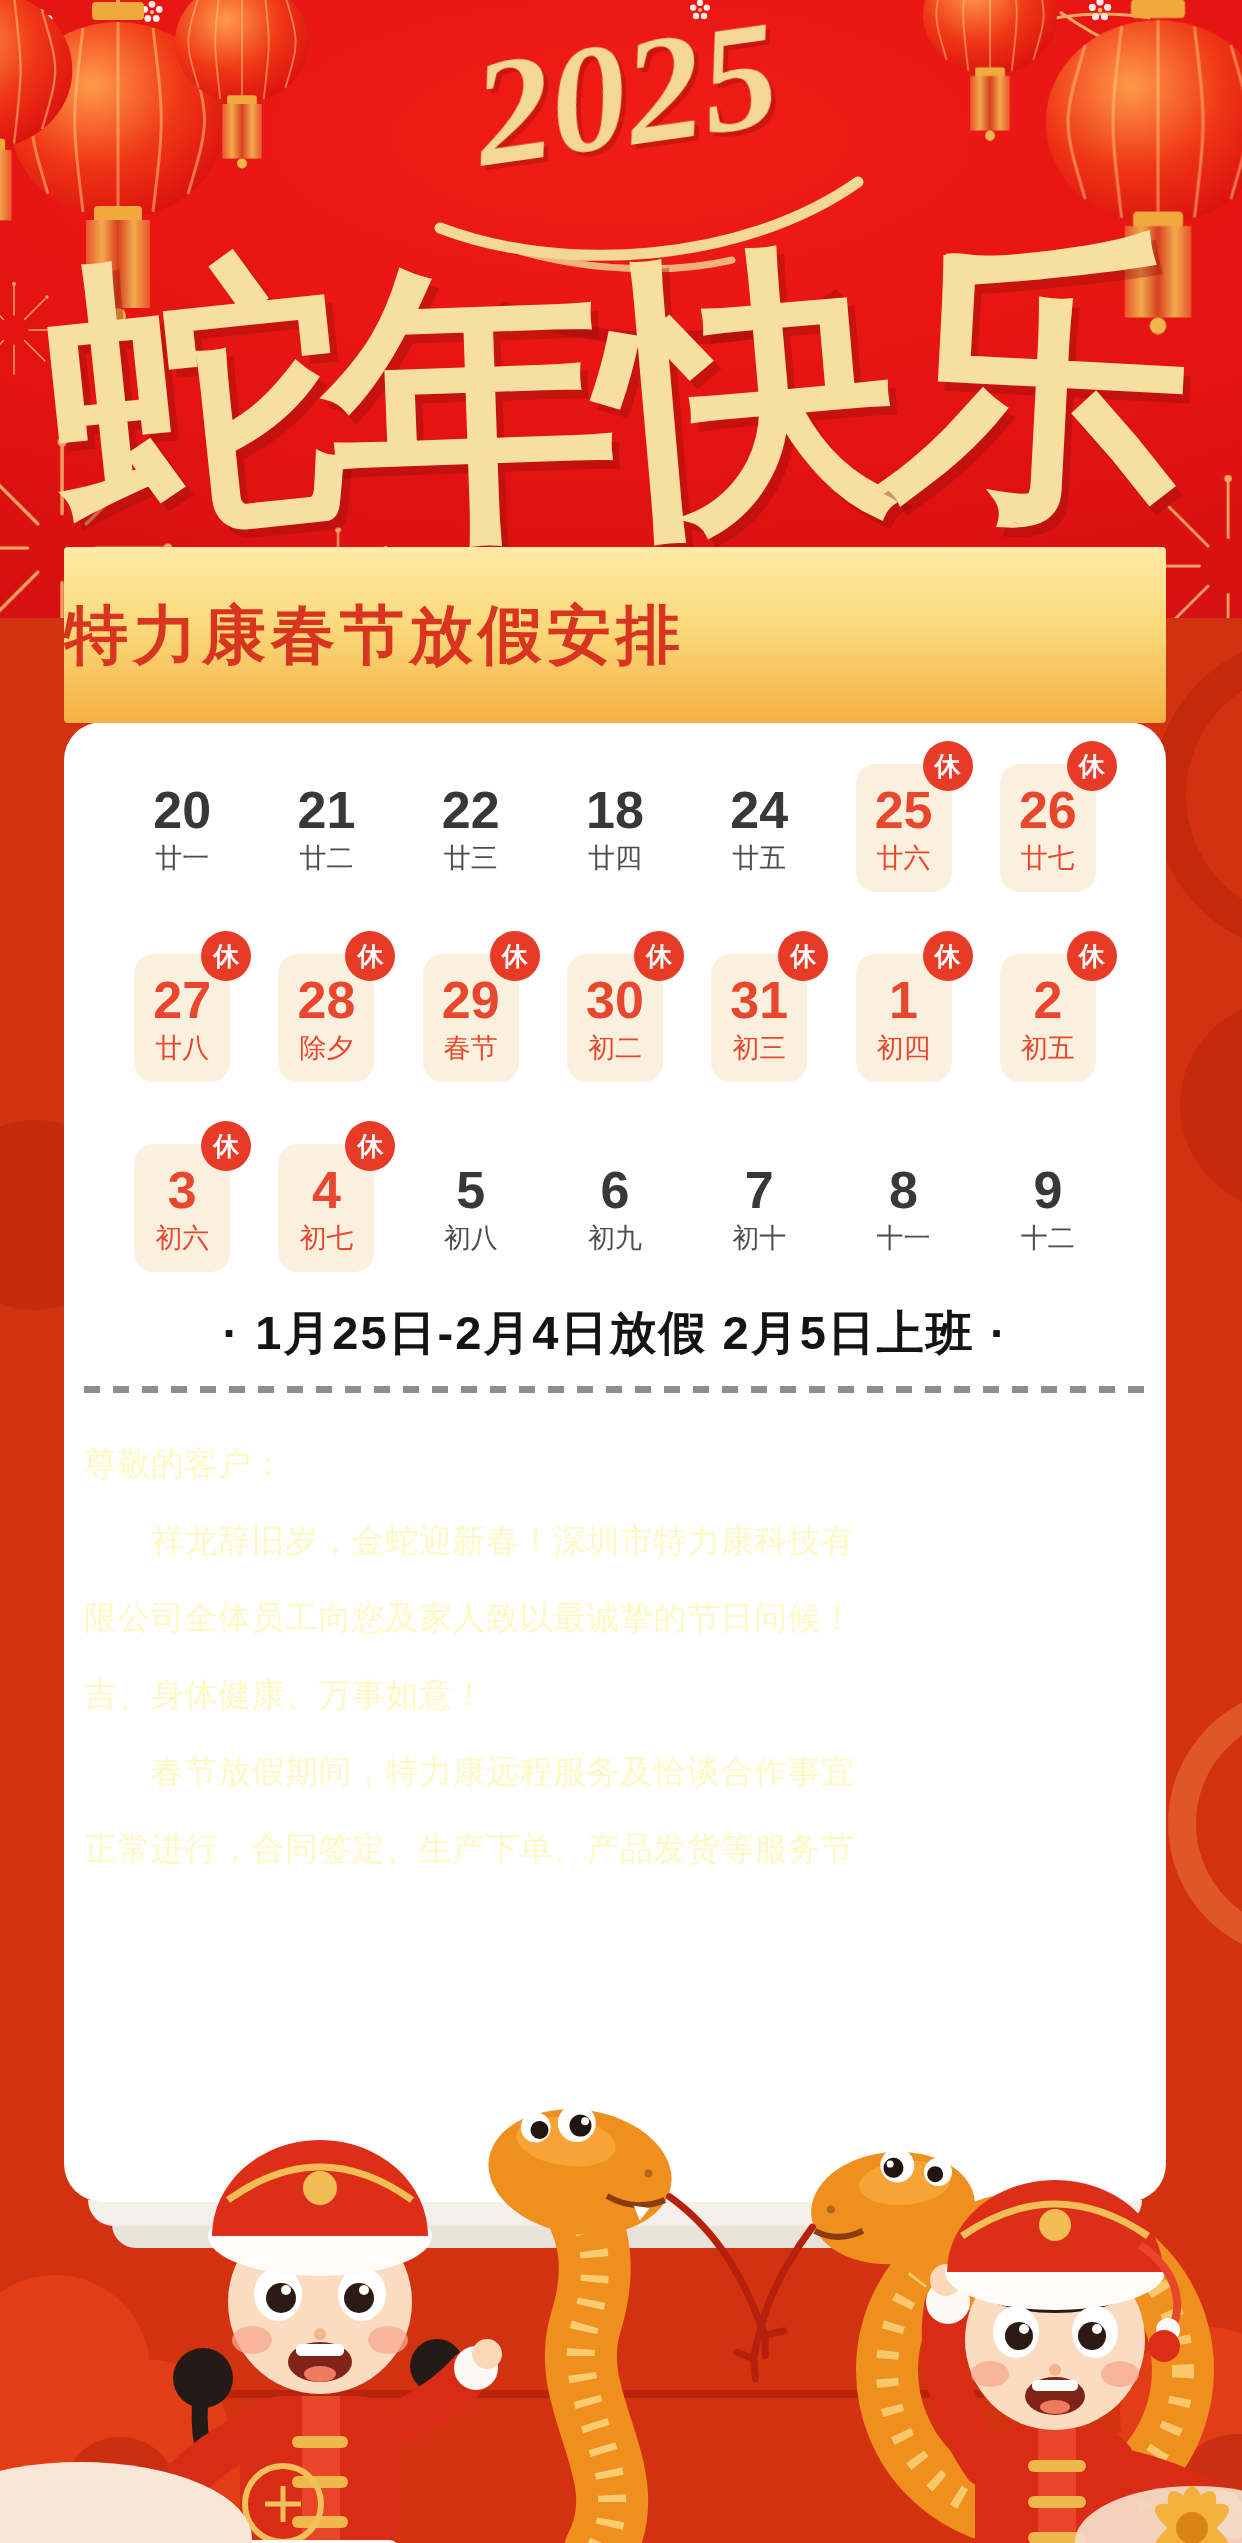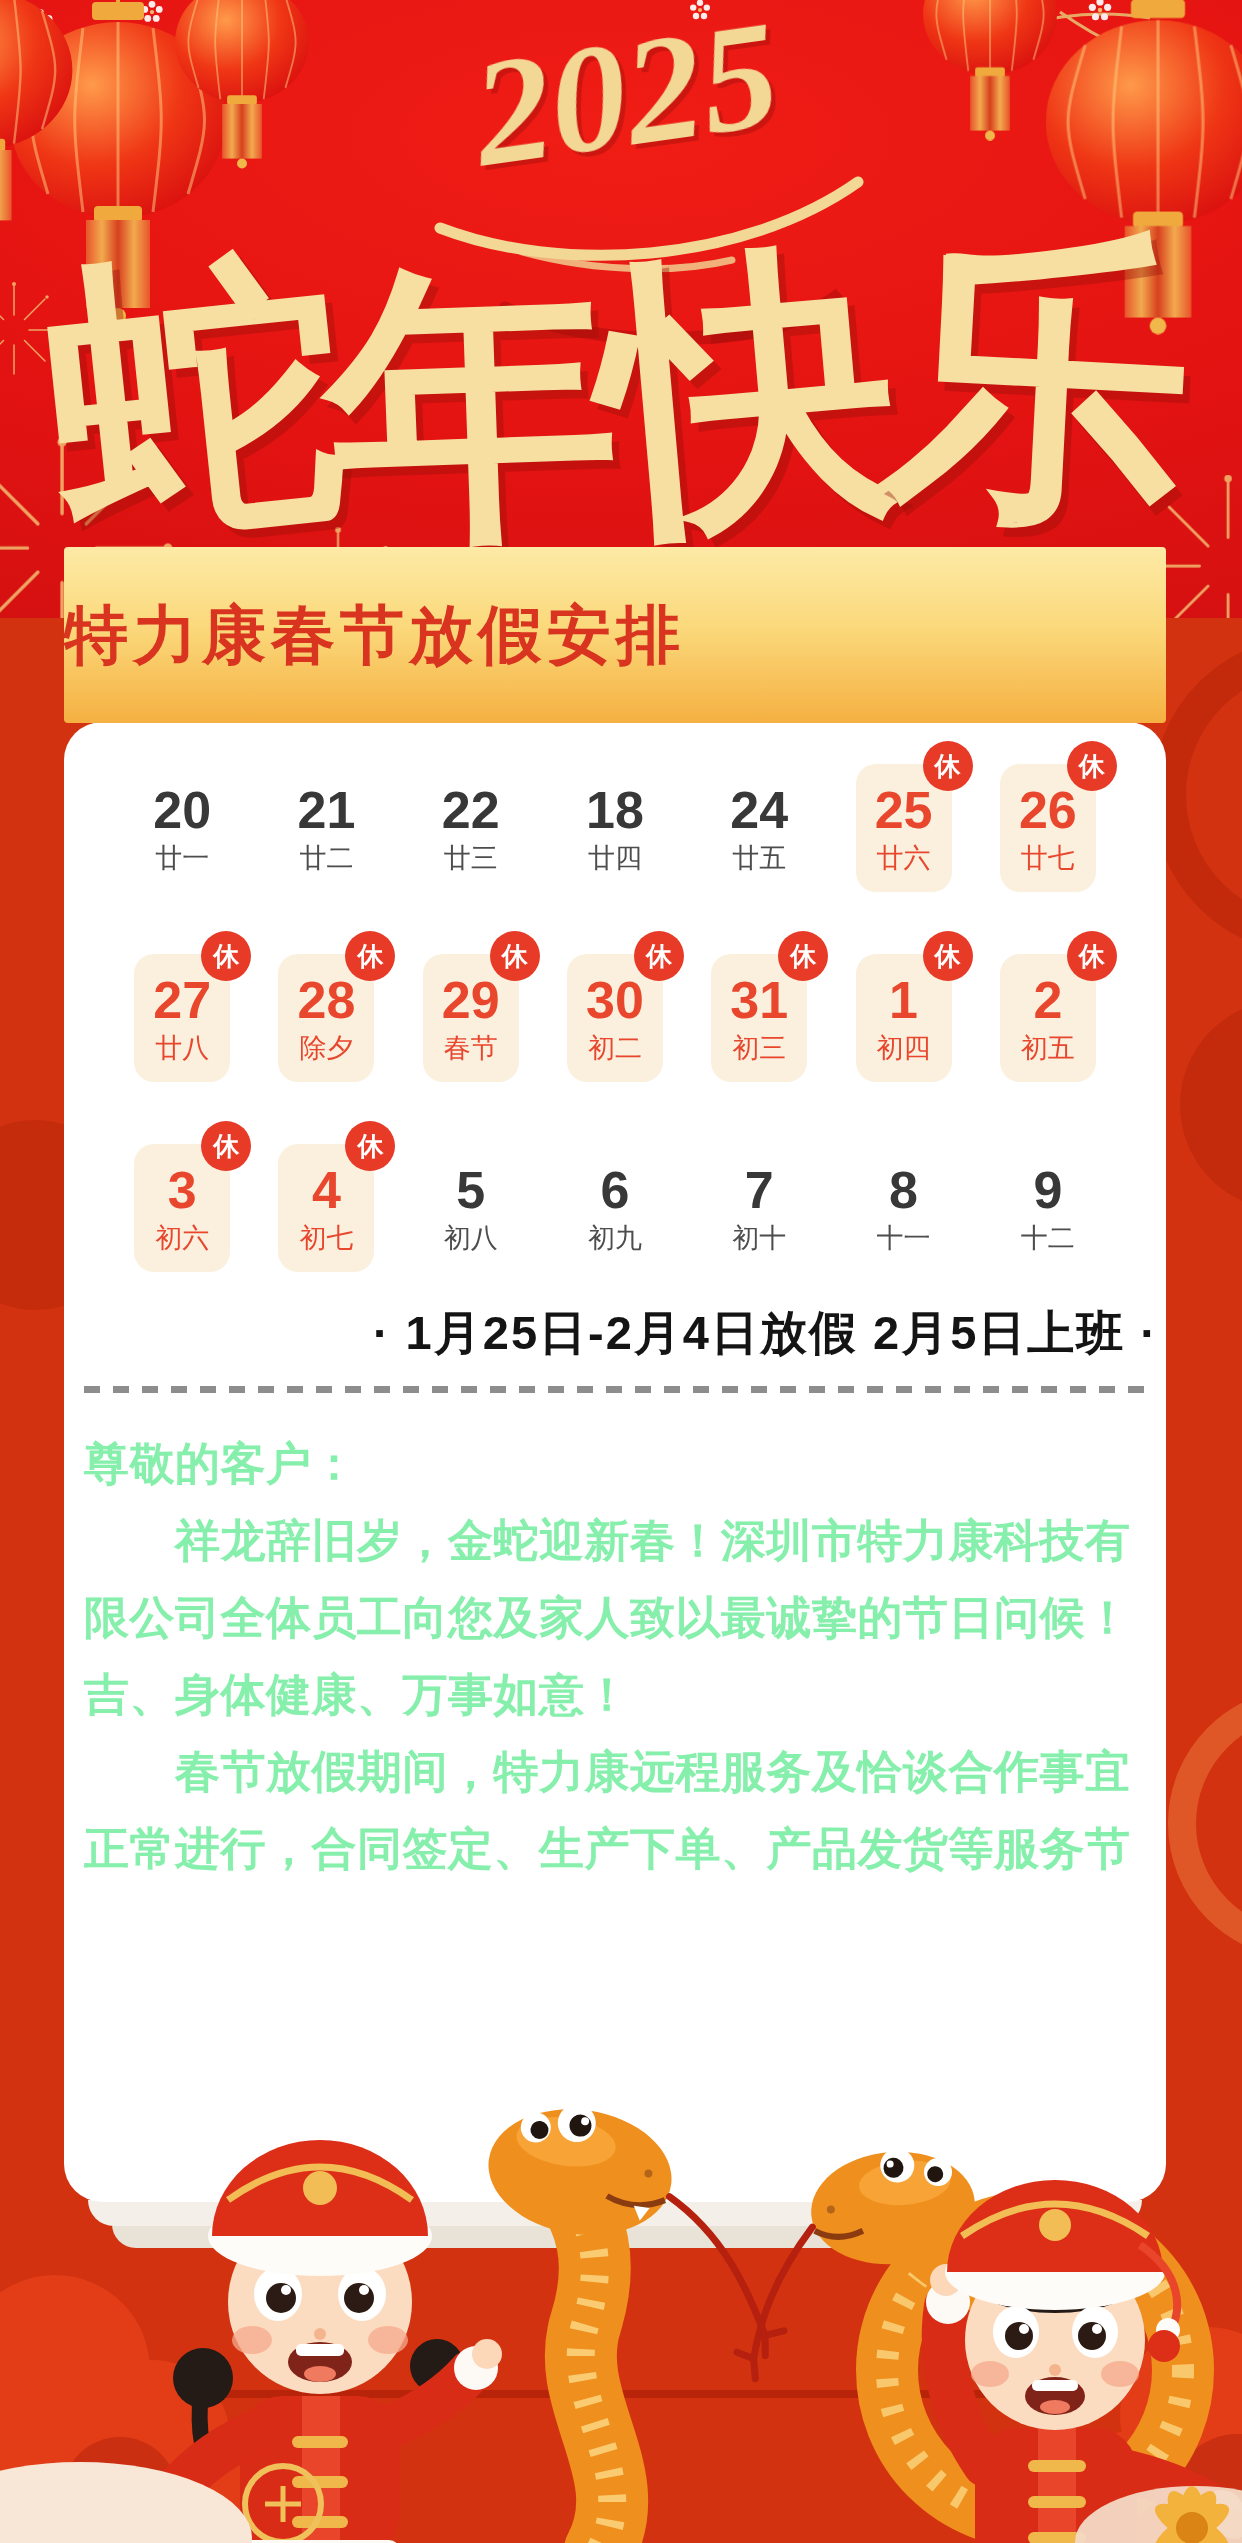--- a/index.html
+++ b/index.html
@@ -81,31 +81,31 @@
   .cell.holiday { background:#fbf0dd; }
   .cell.holiday .day, .cell.holiday .lunar { color:#e8472e; }
   .badge {
     position:absolute; top:-23px; right:-21px; width:50px; height:50px;
     border-radius:50%; background:#e73a27; color:#fff;
     font-size:26px; font-weight:700; display:flex; align-items:center; justify-content:center;
   }
 
   
   .schedule {
-    position:absolute; left:56px; top:1302px; width:1102px; z-index:7;
-    text-align:right; font-size:47px; font-weight:900; color:#141414; letter-spacing:2px;
+    position:absolute; left:64px; top:1302px; width:1102px; z-index:7;
+    text-align:center; font-size:47px; font-weight:900; color:#141414; letter-spacing:2px;
   }
   .divider {
     position:absolute; left:84px; top:1386px; width:1062px; height:7px; z-index:7;
     background:repeating-linear-gradient(90deg,#8d8d8d 0 16px, transparent 16px 29px);
   }
   .letter { position:absolute; left:84px; top:1425px; width:1062px; z-index:7; }
   .letter-line {
-    height:77px; line-height:77px; font-size:45px; font-weight:700;
-    color:#86efac; white-space:pre; letter-spacing:0.5px;
+    height:77px; line-height:77px; font-size:33px; font-weight:400;
+    color:#fef9c3; white-space:pre; letter-spacing:0.5px;
   }
 
   
   .illus { position:absolute; left:0; top:2040px; z-index:8; }
 </style>
 </head>
 <body>
 
 <div class="stage">
 

